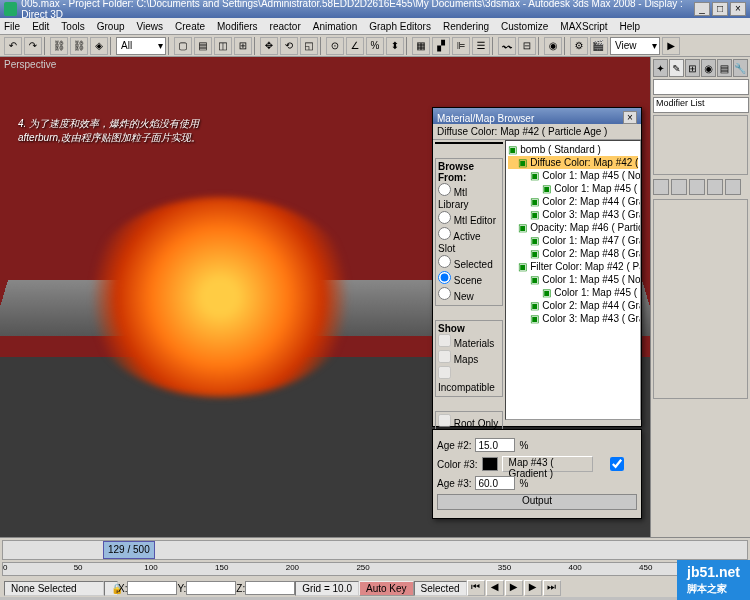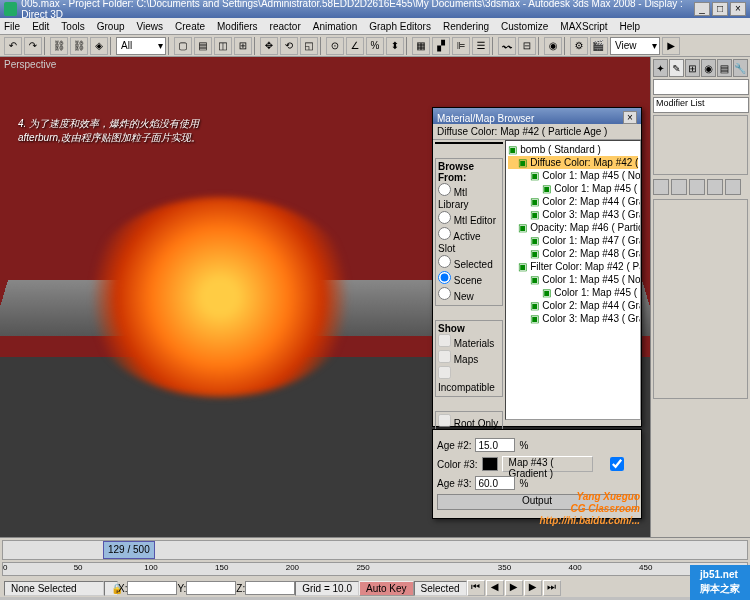--- a/index.html
+++ b/index.html
@@ -52,21 +52,21 @@
 .rp-icons span{width:16px;height:16px;background:#c8c8c8;border:1px solid #888}
 .bottom{height:60px;background:#d4d0c8;border-top:1px solid #888}
 .timeline{height:20px;background:#e0e0e0;border:1px solid #999;margin:2px;position:relative}
 .tl-marker{position:absolute;top:0;left:100px;height:100%;background:#99bbdd;padding:0 4px;border:1px solid #55a;line-height:16px}
 .status{display:flex;align-items:center;gap:0;padding:2px 4px;font-size:10px}
 .status input{width:50px;height:14px;border:1px solid #888;background:#fff;padding:0 2px}
 .status .field{background:#e8e8e8;border:1px inset #ccc;padding:1px 6px}
 .play-btns{display:flex;gap:1px}
 .play-btns span{width:18px;height:16px;background:#d4d0c8;border:1px outset #fff;text-align:center}
 .jb51{position:absolute;bottom:0;right:0;background:#2288dd;color:#fff;padding:4px 10px;font-size:13px;font-weight:bold}
-.jb51 .sm{font-size:10px;display:block}
+.jb51 .sm{font-size:14px;display:block}
 </style>
 </head>
 <body>
 
 <div class="titlebar">
   <span class="icon"></span>
   <span>005.max    - Project Folder: C:\Documents and Settings\Administrator.58EDD2D2616E455\My Documents\3dsmax    - Autodesk 3ds Max 2008    - Display : Direct 3D</span>
   <div class="btns">
     <span>_</span>
     <span>□</span>
@@ -133,25 +133,20 @@
 
 <div class="main">
   <div class="viewport">
     <div class="viewport-label">Perspective</div>
     <div class="debris"></div>
     <div class="bridge"></div>
     <div class="explosion"></div>
     <div class="annotation">
       <div>4. 为了速度和效率，爆炸的火焰没有使用</div>
       <div>afterburn,改由程序贴图加粒子面片实现。</div>
-    </div>
-    <div class="watermark">
-      <div>Yang Xueguo</div>
-      <div>CG Classroom</div>
-      <div class="url">http://hi.baidu.com/...</div>
     </div>
 
     <div class="panel matbrowser">
       <div class="panel-title">
         <span>Material/Map Browser</span>
         <span class="x">×</span>
       </div>
       <div class="mb-sub">Diffuse Color: Map #42 ( Particle Age )</div>
       <div class="mb-body">
         <div class="mb-left">

